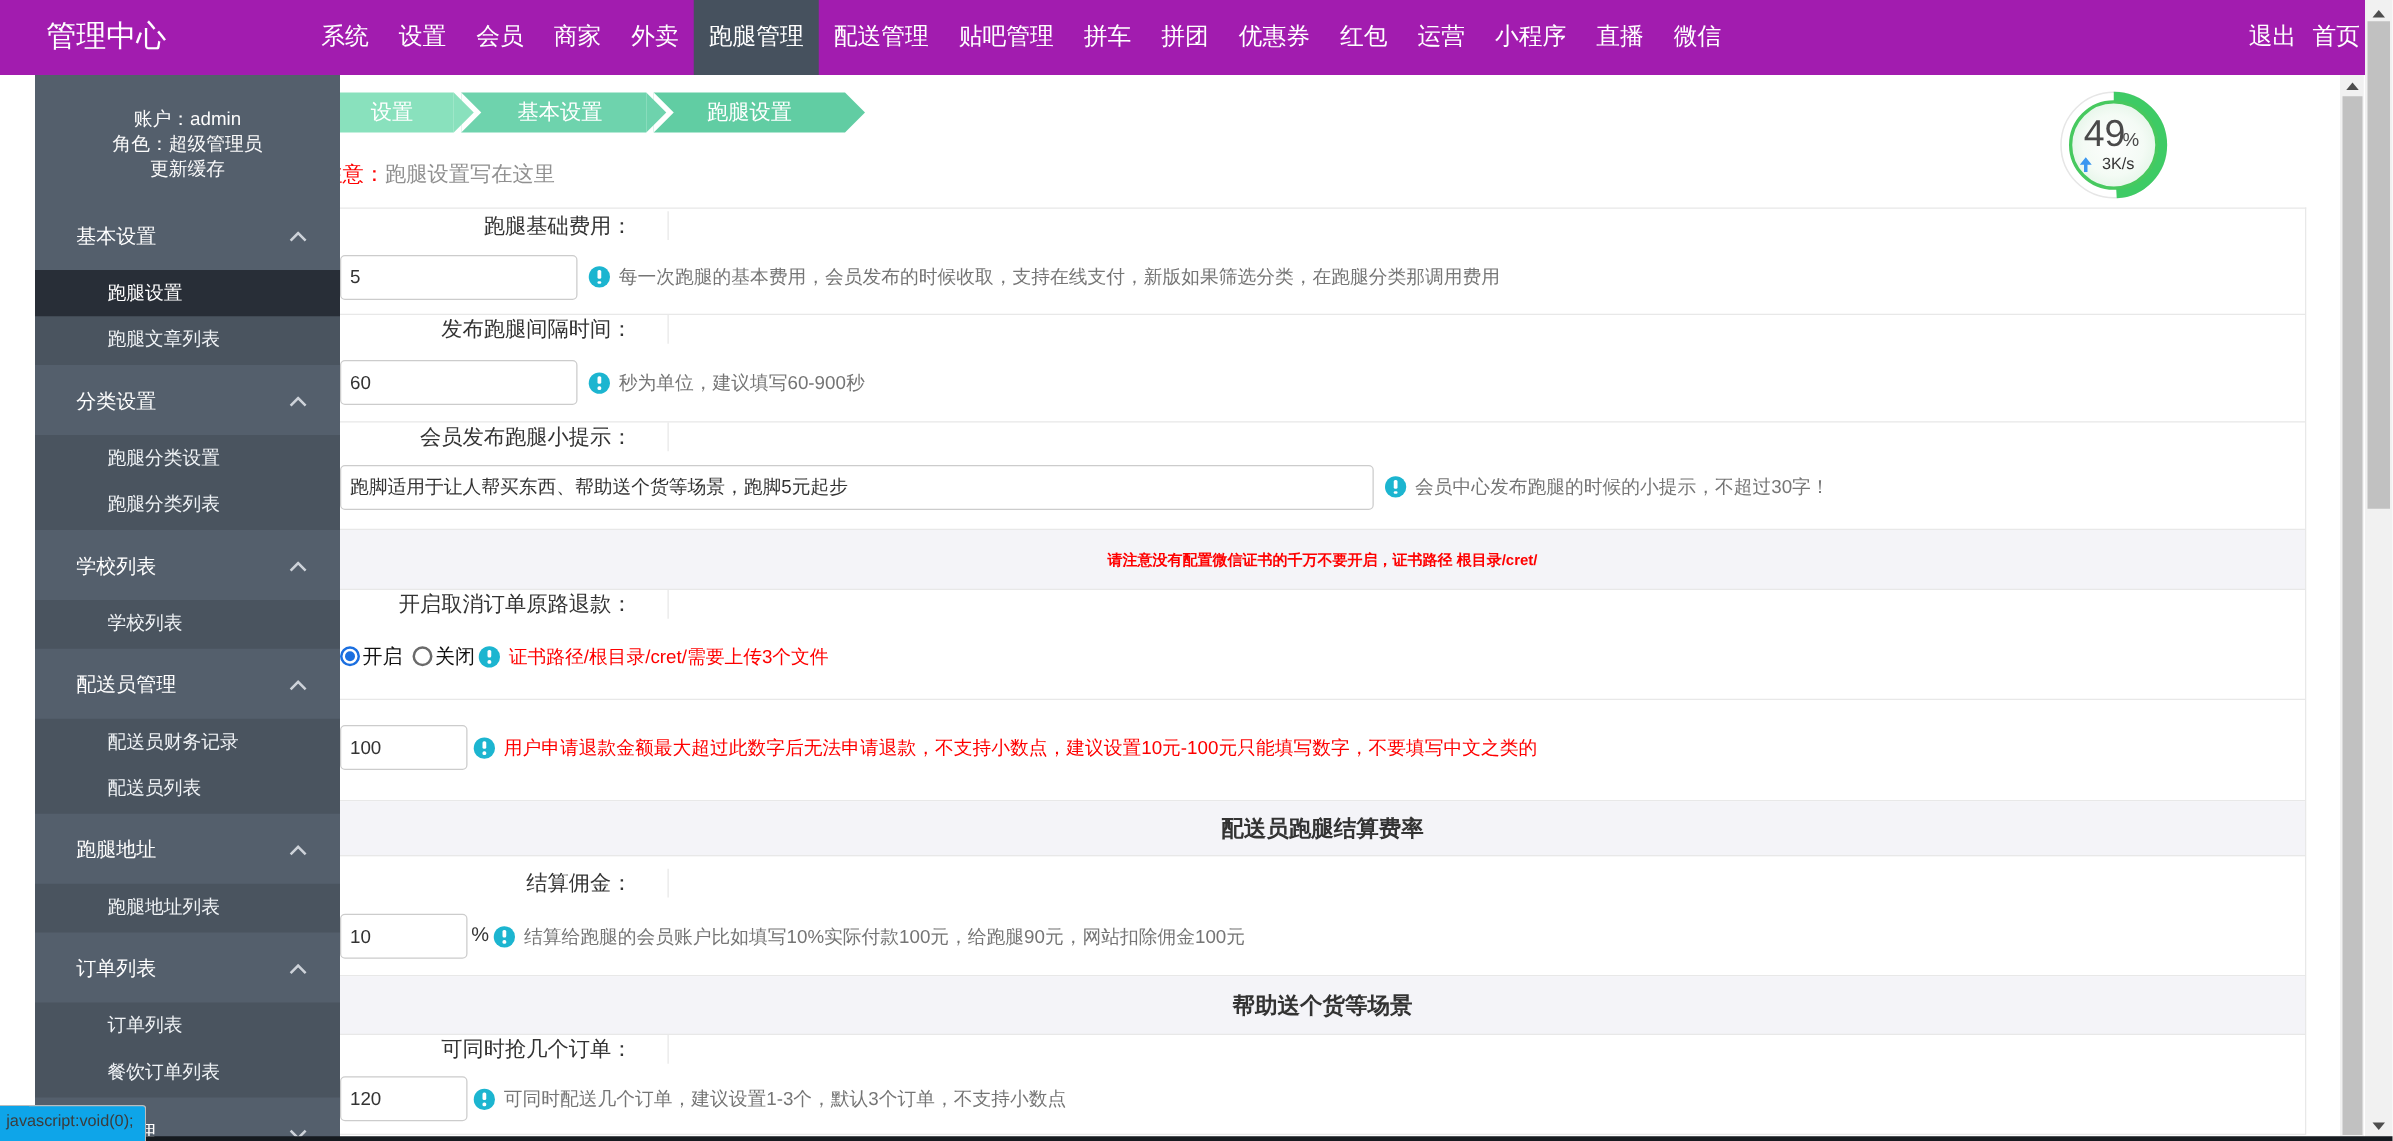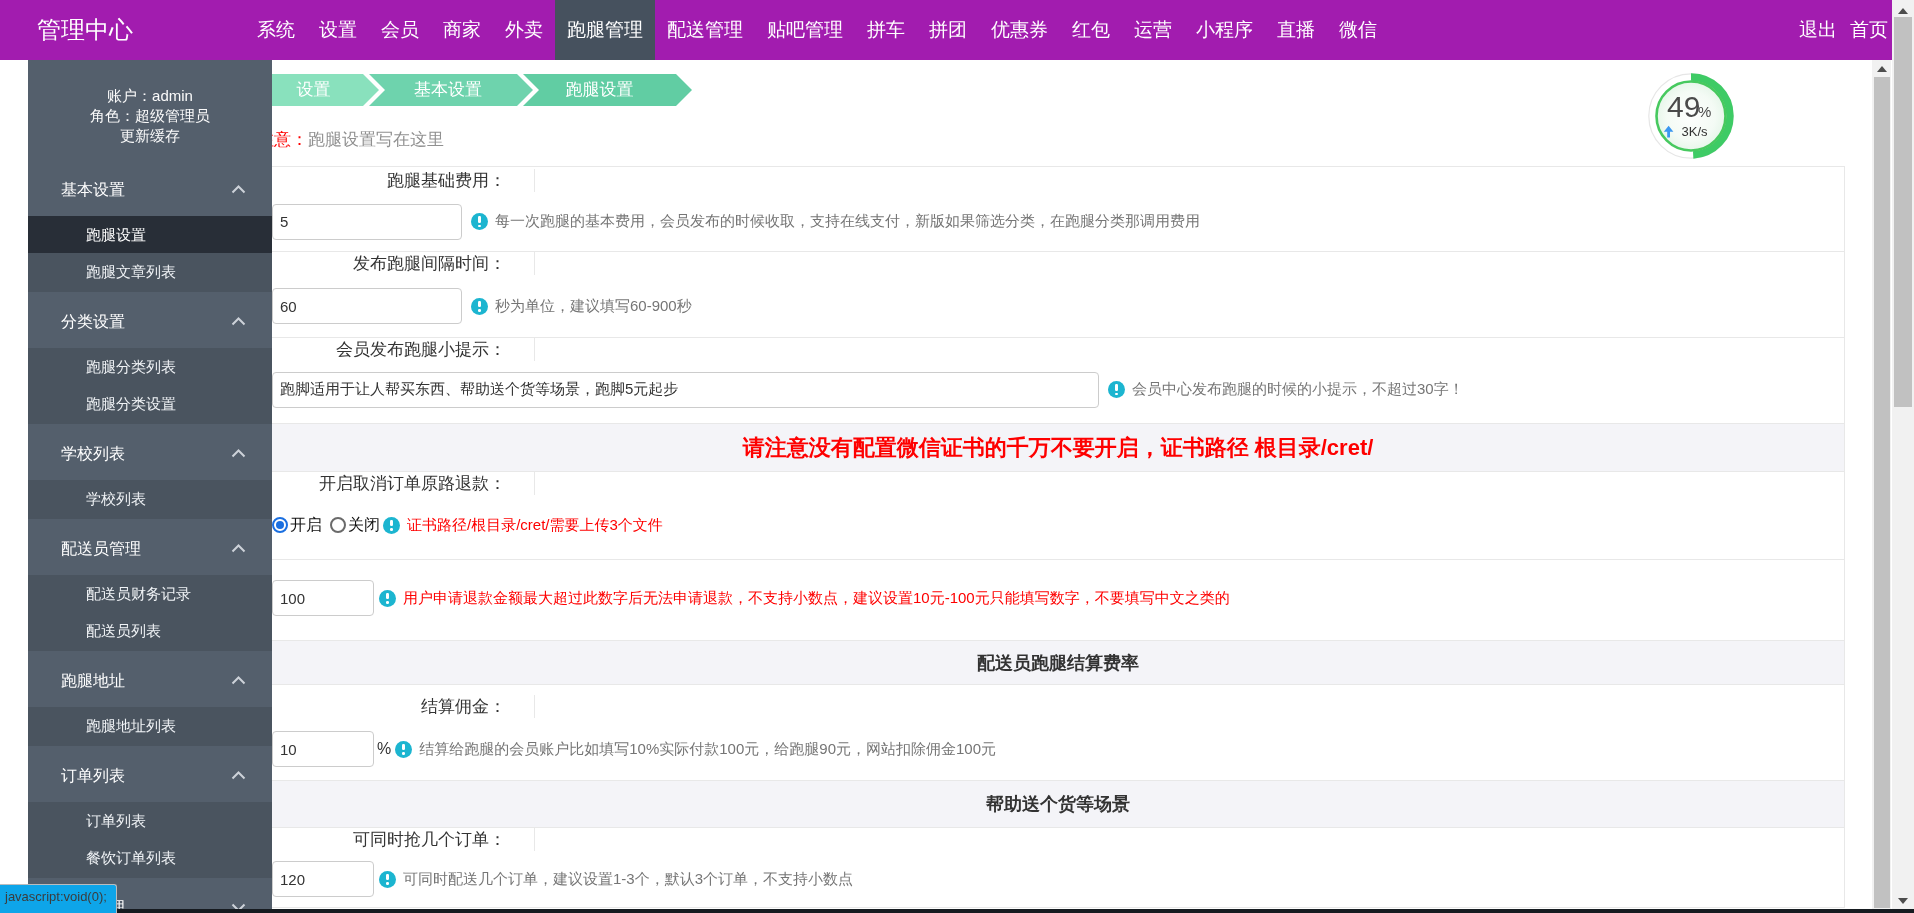--- a/index.html
+++ b/index.html
@@ -37,21 +37,21 @@
 .notice-line { position:absolute; left:257px; top:128px; font-size:17px; color:#909090; }
 .notice-line b { color:#fe0000; font-weight:normal; }
 
 .ring { position:absolute; left:1646px; top:71px; width:90px; height:90px; z-index:2; }
 
 .tbl { position:absolute; left:258px; top:166px; width:1587px; border:1px solid #e8e8e8; border-bottom:none; background:#fff; }
 .row { display:flex; border-bottom:1px solid #e8e8e8;flex-direction:column; }
 .lab { width:276px; border-right:1px solid #e8e8e8; display:flex; align-items:center; justify-content:flex-end; padding-right:28px; font-size:17px; color:#333; }
 .val { flex:1; display:flex; align-items:center; padding-left:13px; }
 .band { display:block; background:#f4f4f8; text-align:center; font-weight:bold; font-size:18px; color:#333; padding-left:13px; }
-.band.red { color:#fe0000; font-size:22px; }
+.band.red { color:#fe0000; font-size:12px; }
 input.tx { height:36px; border:1px solid #ccc; border-radius:4px; padding:0 7px; font-size:15px; color:#333; font-family:"Liberation Sans",sans-serif; outline:none; }
 .w190 { width:190px; }
 .w751 { width:827px; }
 .w102 { width:102px; }
 .ico { flex:none; width:17px; height:17px; border-radius:50%; background:#1cb5d0; margin:0 7px 0 9px; position:relative; }
 .ico:before { content:''; position:absolute; left:7.25px; top:3.2px; width:2.5px; height:6.8px; background:#fff; border-radius:1.2px; }
 .ico:after { content:''; position:absolute; left:7.25px; top:11.6px; width:2.5px; height:2.6px; background:#fff; border-radius:50%; }
 .help { font-size:15px; color:#757575; }
 .rhelp { font-size:15px; color:#fe0000; }
 .radio { width:16px; height:16px; border-radius:50%; border:2px solid #6a6a6a; margin-right:2px; position:relative; flex:none; }
@@ -108,22 +108,22 @@
     <ul>
         <li class="act">跑腿设置</li>
         <li>跑腿文章列表</li>
       </ul>
     </div>
   <div class="sec">
       <div class="sech">分类设置<svg width="15" height="9" viewBox="0 0 15 9">
           <polyline points="1.5,7.5 7.5,1.5 13.5,7.5" stroke="#cdd2d9" stroke-width="2" fill="none"></polyline>
         </svg></div>
     <ul>
+        <li>跑腿分类设置</li>
         <li>跑腿分类列表</li>
-        <li>跑腿分类设置</li>
       </ul>
     </div>
   <div class="sec">
       <div class="sech">学校列表<svg width="15" height="9" viewBox="0 0 15 9">
           <polyline points="1.5,7.5 7.5,1.5 13.5,7.5" stroke="#cdd2d9" stroke-width="2" fill="none"></polyline>
         </svg></div>
     <ul>
         <li>学校列表</li>
       </ul>
     </div>

